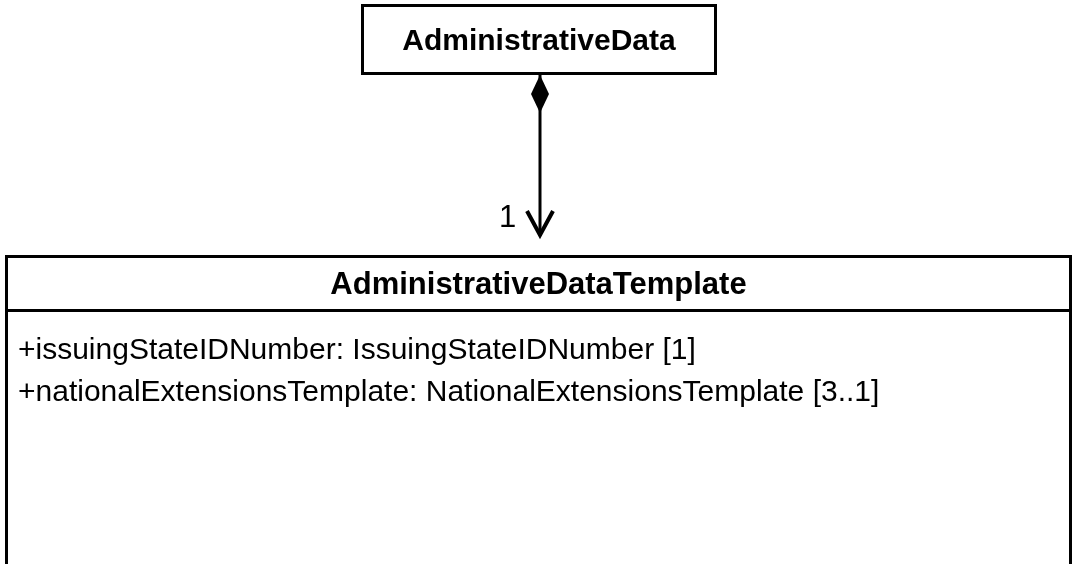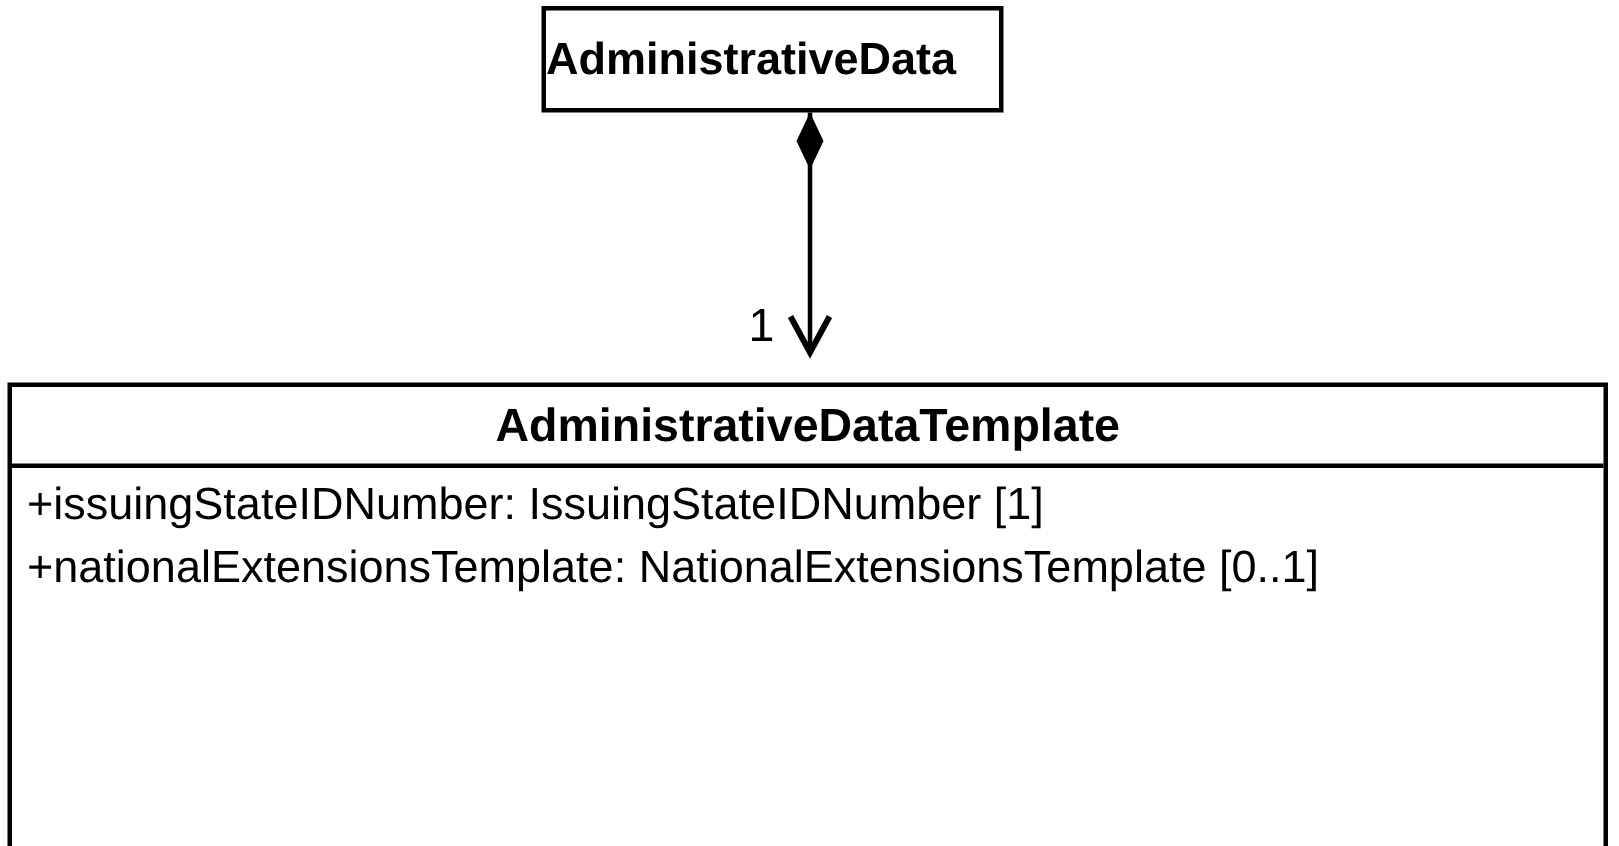--- a/index.html
+++ b/index.html
@@ -14,25 +14,25 @@
     overflow: hidden;
   }
   .class-box {
     position: absolute;
     background: #ffffff;
     border: 3px solid #000000;
   }
   .parent-box {
     left: 361px;
     top: 4px;
-    width: 308px;
+    width: 356px;
     height: 71px;
     display: flex;
     align-items: center;
-    justify-content: flex-start;
+    justify-content: center;
   }
   .class-title {
     font-weight: bold;
     font-size: 30px;
     text-align: center;
     white-space: nowrap;
   }
   .child-box {
     left: 5px;
     top: 255px;
@@ -41,21 +41,21 @@
   }
   .child-title-compartment {
     height: 54px;
     border-bottom: 3px solid #000000;
     display: flex;
     align-items: center;
     justify-content: center;
   }
   .child-title-compartment .class-title { font-size: 31px; }
   .attributes-compartment {
-    padding: 4px 0 0 10px;
+    padding: 16px 0 0 10px;
   }
   .attr-row {
     font-size: 30px;
     line-height: 42px;
     white-space: nowrap;
   }
   .connector-svg {
     position: absolute;
     left: 0;
     top: 0;
@@ -83,17 +83,17 @@
   <div class="class-box parent-box">
     <div class="class-title">AdministrativeData</div>
   </div>
 
   <div class="class-box child-box">
     <div class="child-title-compartment">
       <div class="class-title">AdministrativeDataTemplate</div>
     </div>
     <div class="attributes-compartment">
       <div class="attr-row">+issuingStateIDNumber: IssuingStateIDNumber [1]</div>
-      <div class="attr-row">+nationalExtensionsTemplate: NationalExtensionsTemplate [0..1]</div>
+      <div class="attr-row">+nationalExtensionsTemplate: NationalExtensionsTemplate [3..1]</div>
     </div>
   </div>
 
 </div>
 
 </body></html>

